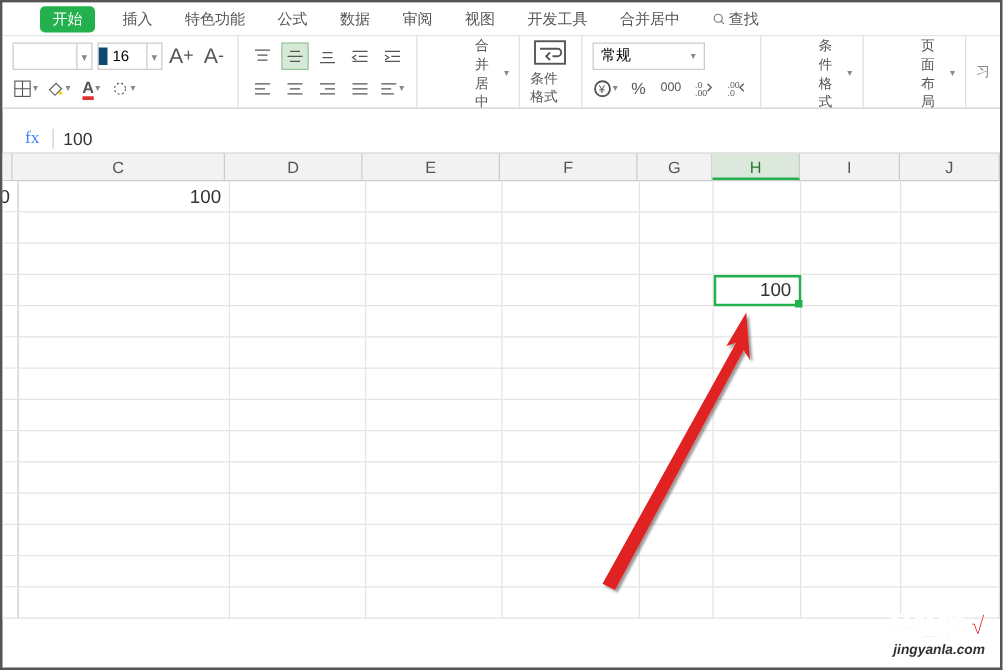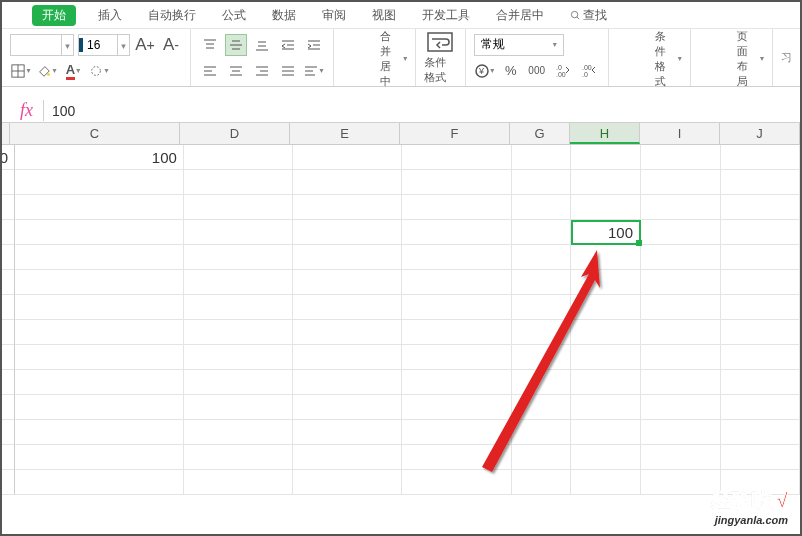--- a/index.html
+++ b/index.html
@@ -7,34 +7,34 @@
   .ribbon { background:#fff; border-bottom:1px solid #d0d0d0; }
   .tabs { display:flex; align-items:center; height:26px; padding-left:30px; gap:18px; font-size:12px; color:#555;}
   .tab { padding:2px 4px; cursor:pointer;}
   .tab.active{ background:#22b14c; color:#fff; border-radius:4px; padding:2px 10px;}
   .tab.search svg{vertical-align:-2px; margin-right:2px;}
   .toolbar { display:flex; align-items:stretch; height:58px; border-top:1px solid #e5e5e5;}
   .group { display:flex; flex-direction:column; justify-content:center; padding:0 8px; border-right:1px solid #e0e0e0; }
   .row { display:flex; align-items:center; gap:4px;}
   .font-box { display:flex; align-items:center; border:1px solid #ccc; height:22px; font-size:12px; }
   .font-name { width:50px; padding:0 4px; color:#888;}
-  .font-size { width:38px; padding:0 4px; border-left:4px solid #0c4a6e;}
+  .font-size { width:38px; padding:0 4px; border-left:7px solid #0c4a6e;}
   .dd { width:12px; text-align:center; color:#888; font-size:9px; border-left:1px solid #ccc; height:100%; line-height:22px;}
   .ibtn { width:22px; height:22px; display:inline-flex; align-items:center; justify-content:center; color:#555; font-size:13px;}
   .ibtn.dd-after::after{content:"▾"; font-size:8px; margin-left:1px; color:#888;}
   .vgroup{display:flex; flex-direction:column; align-items:center; justify-content:center; padding:0 8px; border-right:1px solid #e0e0e0; font-size:11px; color:#555; gap:2px;}
   .vgroup svg{display:block;}
   .vlabel{display:flex; align-items:center; gap:2px;margin-left:38px;}
   .vlabel::after{content:"▾"; font-size:8px; color:#888;}
   .num-fmt{border:1px solid #ccc; height:22px; font-size:12px; padding:0 6px; display:flex; align-items:center; gap:6px; width:90px;}
   .num-fmt::after{content:"▾"; font-size:8px; color:#888; margin-left:auto;}
   .align-btn.active{background:#d6e8d6; border:1px solid #9ac79a;}
   .fx-bar{display:flex; align-items:center; height:24px; border-bottom:1px solid #d0d0d0; margin-top:12px;}
   .name-box{width:8px;}
-  .fx{font-style:italic; font-family:"Times New Roman",serif; font-size:18px; color:#ec4899; padding:0 10px; border-right:1px solid #d0d0d0;}
+  .fx{font-family:"Times New Roman",serif; font-size:14px; color:#3b82f6; padding:0 10px; border-right:1px solid #d0d0d0;}
   .fx-input{flex:1; padding:0 8px; font-size:14px; color:#333;}
   .sheet{position:relative;}
   .col-headers{display:flex; height:22px; background:#f2f2f2; border-bottom:1px solid #ccc;}
   .corner{width:8px; border-right:1px solid #ccc; background:#f2f2f2;}
   .ch{border-right:1px solid #ccc; text-align:center; font-size:13px; color:#555; line-height:22px;}
   .ch.sel{background:#dce8dc; color:#2a7a2a; border-bottom:2px solid #22b14c;}
   .grid-row{display:flex; height:25px;}
   .cell{border-right:1px solid #e4e4e4; border-bottom:1px solid #e4e4e4; font-size:15px; padding:0 6px; display:flex; align-items:center; justify-content:flex-end; color:#333;}
   .rcut{width:8px; justify-content:flex-end; border-right:1px solid #ccc; background:#fff;}
   .selcell{border:2px solid #22b14c; position:relative;}
@@ -46,21 +46,21 @@
   .wm2{font-size:11px; font-style:italic; font-weight:bold; color:#333;}
   .big{font-size:17px;}
 </style>
 </head>
 <body>
 
 <div class="ribbon">
   <div class="tabs">
     <span class="tab active">开始</span>
     <span class="tab">插入</span>
-    <span class="tab">自动换行</span>
+    <span class="tab">特色功能</span>
     <span class="tab">公式</span>
     <span class="tab">数据</span>
     <span class="tab">审阅</span>
     <span class="tab">视图</span>
     <span class="tab">开发工具</span>
     <span class="tab">合并居中</span>
     <span class="tab search">
       <svg width="11" height="11" viewBox="0 0 24 24" fill="none" stroke="#777" stroke-width="2">
           <circle cx="10" cy="10" r="7"></circle>
           <line x1="20" y1="20" x2="15" y2="15"></line>

